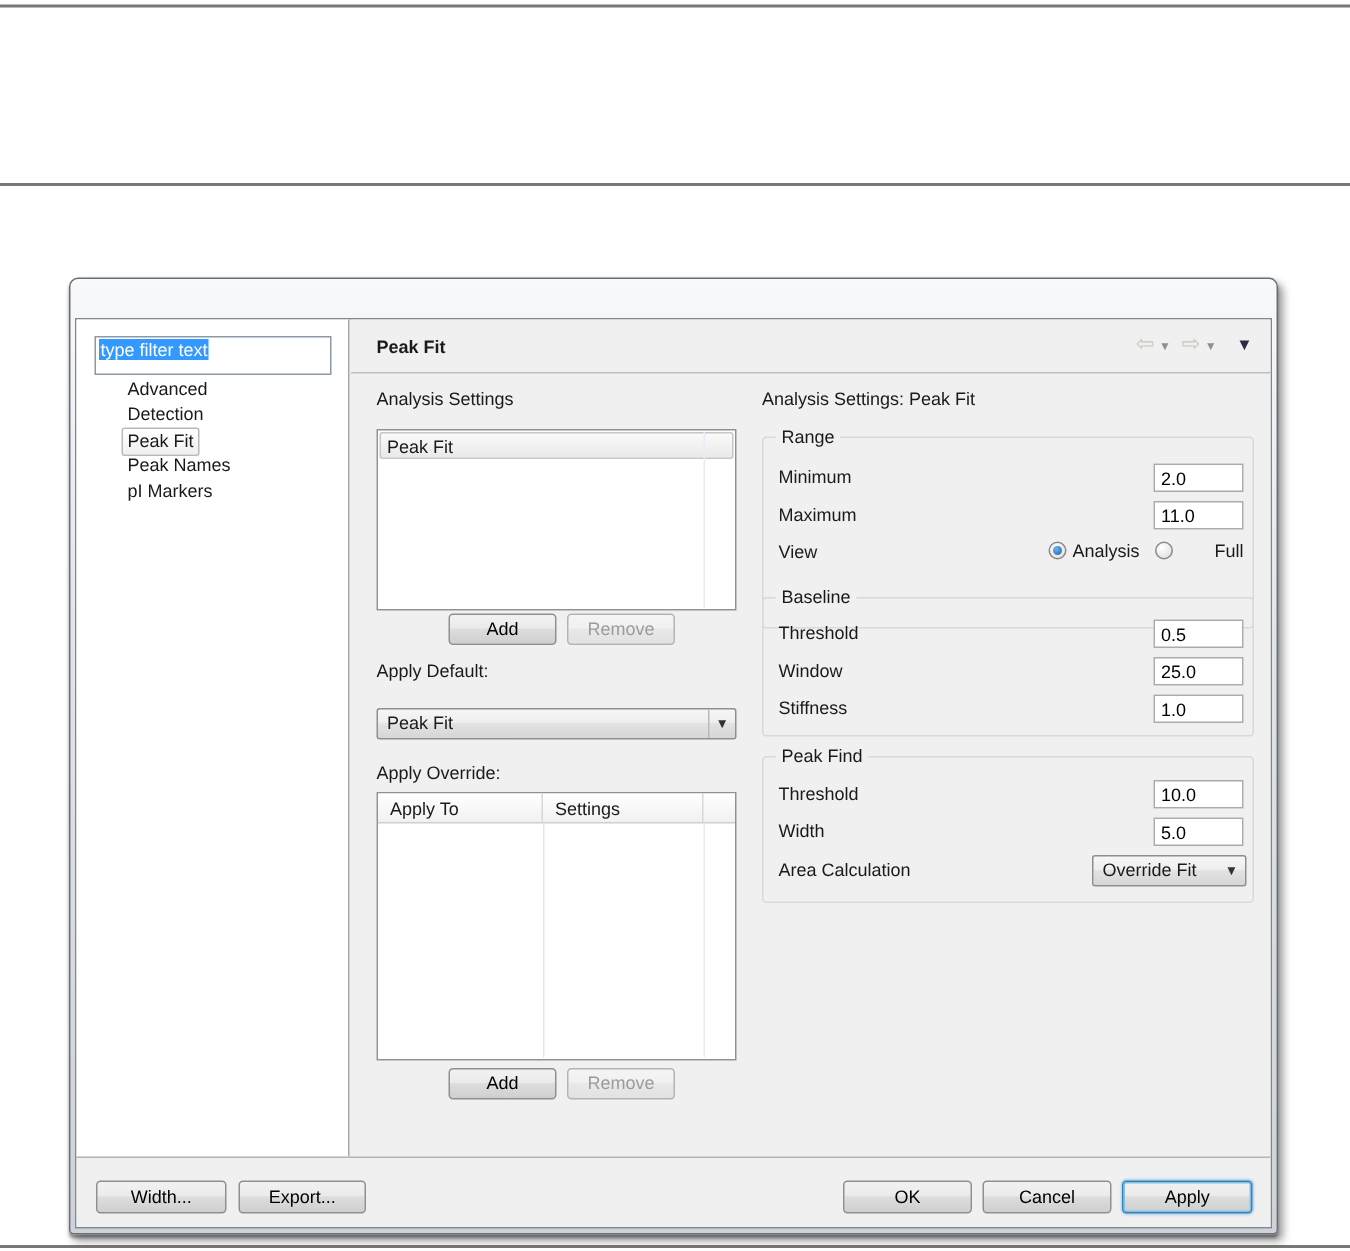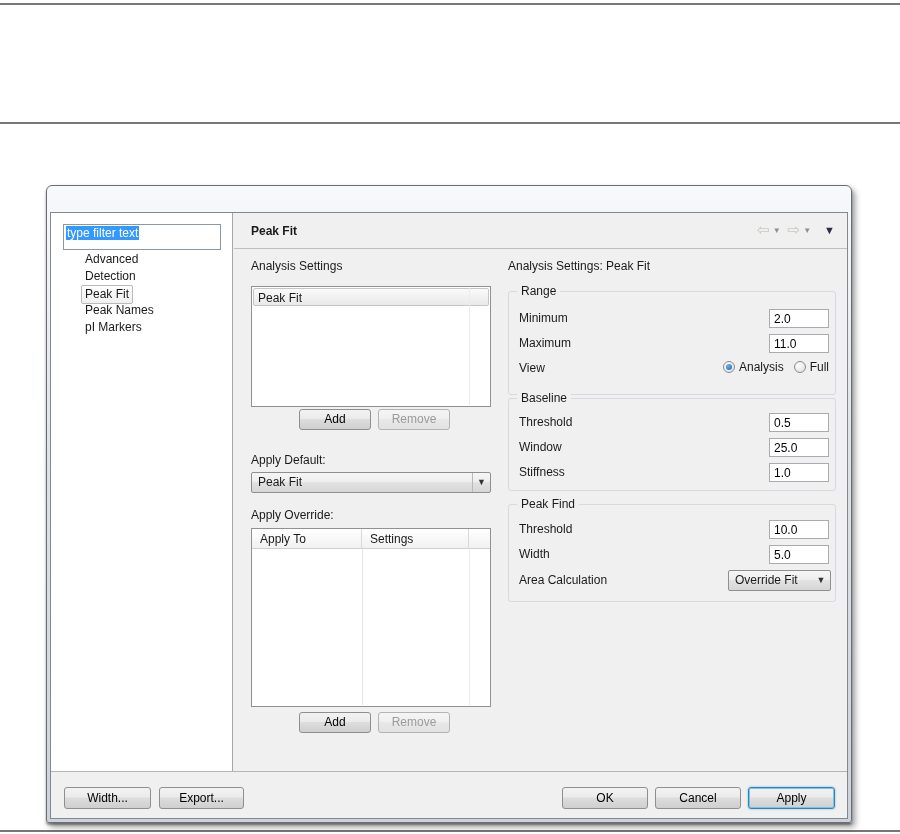--- a/index.html
+++ b/index.html
@@ -94,21 +94,21 @@
   .grp-row-label { position:absolute; left:10px; white-space:nowrap; }
   .txt-input { position:absolute; right:6px; width:60px; height:19px; border:1px solid #a8abb0; background:#fff;
                font-family:inherit; font-size:12px; color:#000; padding:0 4px; }
 
   .radio-row { position:absolute; right:6px; display:flex; align-items:center; }
   .radio { width:12px; height:12px; border-radius:50%; border:1px solid #8a8a8a;
            background:radial-gradient(circle at 35% 30%, #ffffff, #dcdcdc); position:relative; margin-right:4px; }
   .radio.checked::after { content:""; position:absolute; left:2px; top:2px; width:6px; height:6px; border-radius:50%;
                           background:radial-gradient(circle at 35% 30%, #6fb1e8, #1c62b8); }
   .radio-label { margin-right:10px; }
-  .radio-label.last { margin-right:0; }
+  .radio-label.last { margin-right:0;margin-left:24px; }
 
   
   .footer { position:absolute; left:0; right:0; bottom:0; height:47px; background:#f0f0f0; border-top:1px solid #b5b5b5; }
 </style>
 </head>
 <body>
 
 <div class="page-rule" id="rule-top"></div>
 <div class="page-rule" id="rule-mid"></div>
 <div class="page-rule" id="rule-bottom"></div>
@@ -147,42 +147,42 @@
       <div class="field-label" style="left:17px; top:46px;">Analysis Settings</div>
 
       <div class="listbox" style="top:73px; height:121px;">
         <div class="list-item">Peak Fit</div>
         <div class="scroll-line"></div>
       </div>
 
       <div class="btn" style="left:65px; top:196px; width:72px; height:21px; line-height:19px;">Add</div>
       <div class="btn disabled" style="left:144px; top:196px; width:72px; height:21px; line-height:19px;">Remove</div>
 
-      <div class="field-label" style="left:17px; top:240px;">Apply Default:</div>
+      <div class="field-label" style="left:17px; top:227px;">Apply Default:</div>
       <div class="combo" style="left:17px; top:259px; width:240px;">
         <span class="combo-text">Peak Fit</span>
         <span class="combo-arrow">▼</span>
       </div>
 
       <div class="field-label" style="left:17px; top:295px;">Apply Override:</div>
       <div class="ovr-table" style="top:315px; height:179px;">
         <div class="ovr-head">
           <div class="ovr-col" style="left:0; width:110px;">Apply To</div>
           <div class="ovr-col" style="left:110px; width:107px;">Settings</div>
         </div>
         <div class="ovr-div" style="left:110px;"></div>
         <div class="ovr-div" style="left:217px; background:#e7ecf4;"></div>
       </div>
 
       <div class="btn" style="left:65px; top:499px; width:72px; height:21px; line-height:19px;">Add</div>
       <div class="btn disabled" style="left:144px; top:499px; width:72px; height:21px; line-height:19px;">Remove</div>
 
       <div class="field-label" style="left:274px; top:46px;">Analysis Settings: Peak Fit</div>
 
-      <div class="group" style="top:78px; height:104px;">
+      <div class="group" style="top:78px; height:128px;">
         <div class="group-title">Range</div>
         <div class="grp-row-label" style="top:19px;">Minimum</div>
         <input class="txt-input" style="top: 17px;" readonly="" value="2.0">
         <div class="grp-row-label" style="top:44px;">Maximum</div>
         <input class="txt-input" style="top: 42px;" readonly="" value="11.0">
         <div class="grp-row-label" style="top:69px;">View</div>
         <div class="radio-row" style="top:68px;">
           <span class="radio checked"></span>
           <span class="radio-label">Analysis</span>
           <span class="radio"></span>

